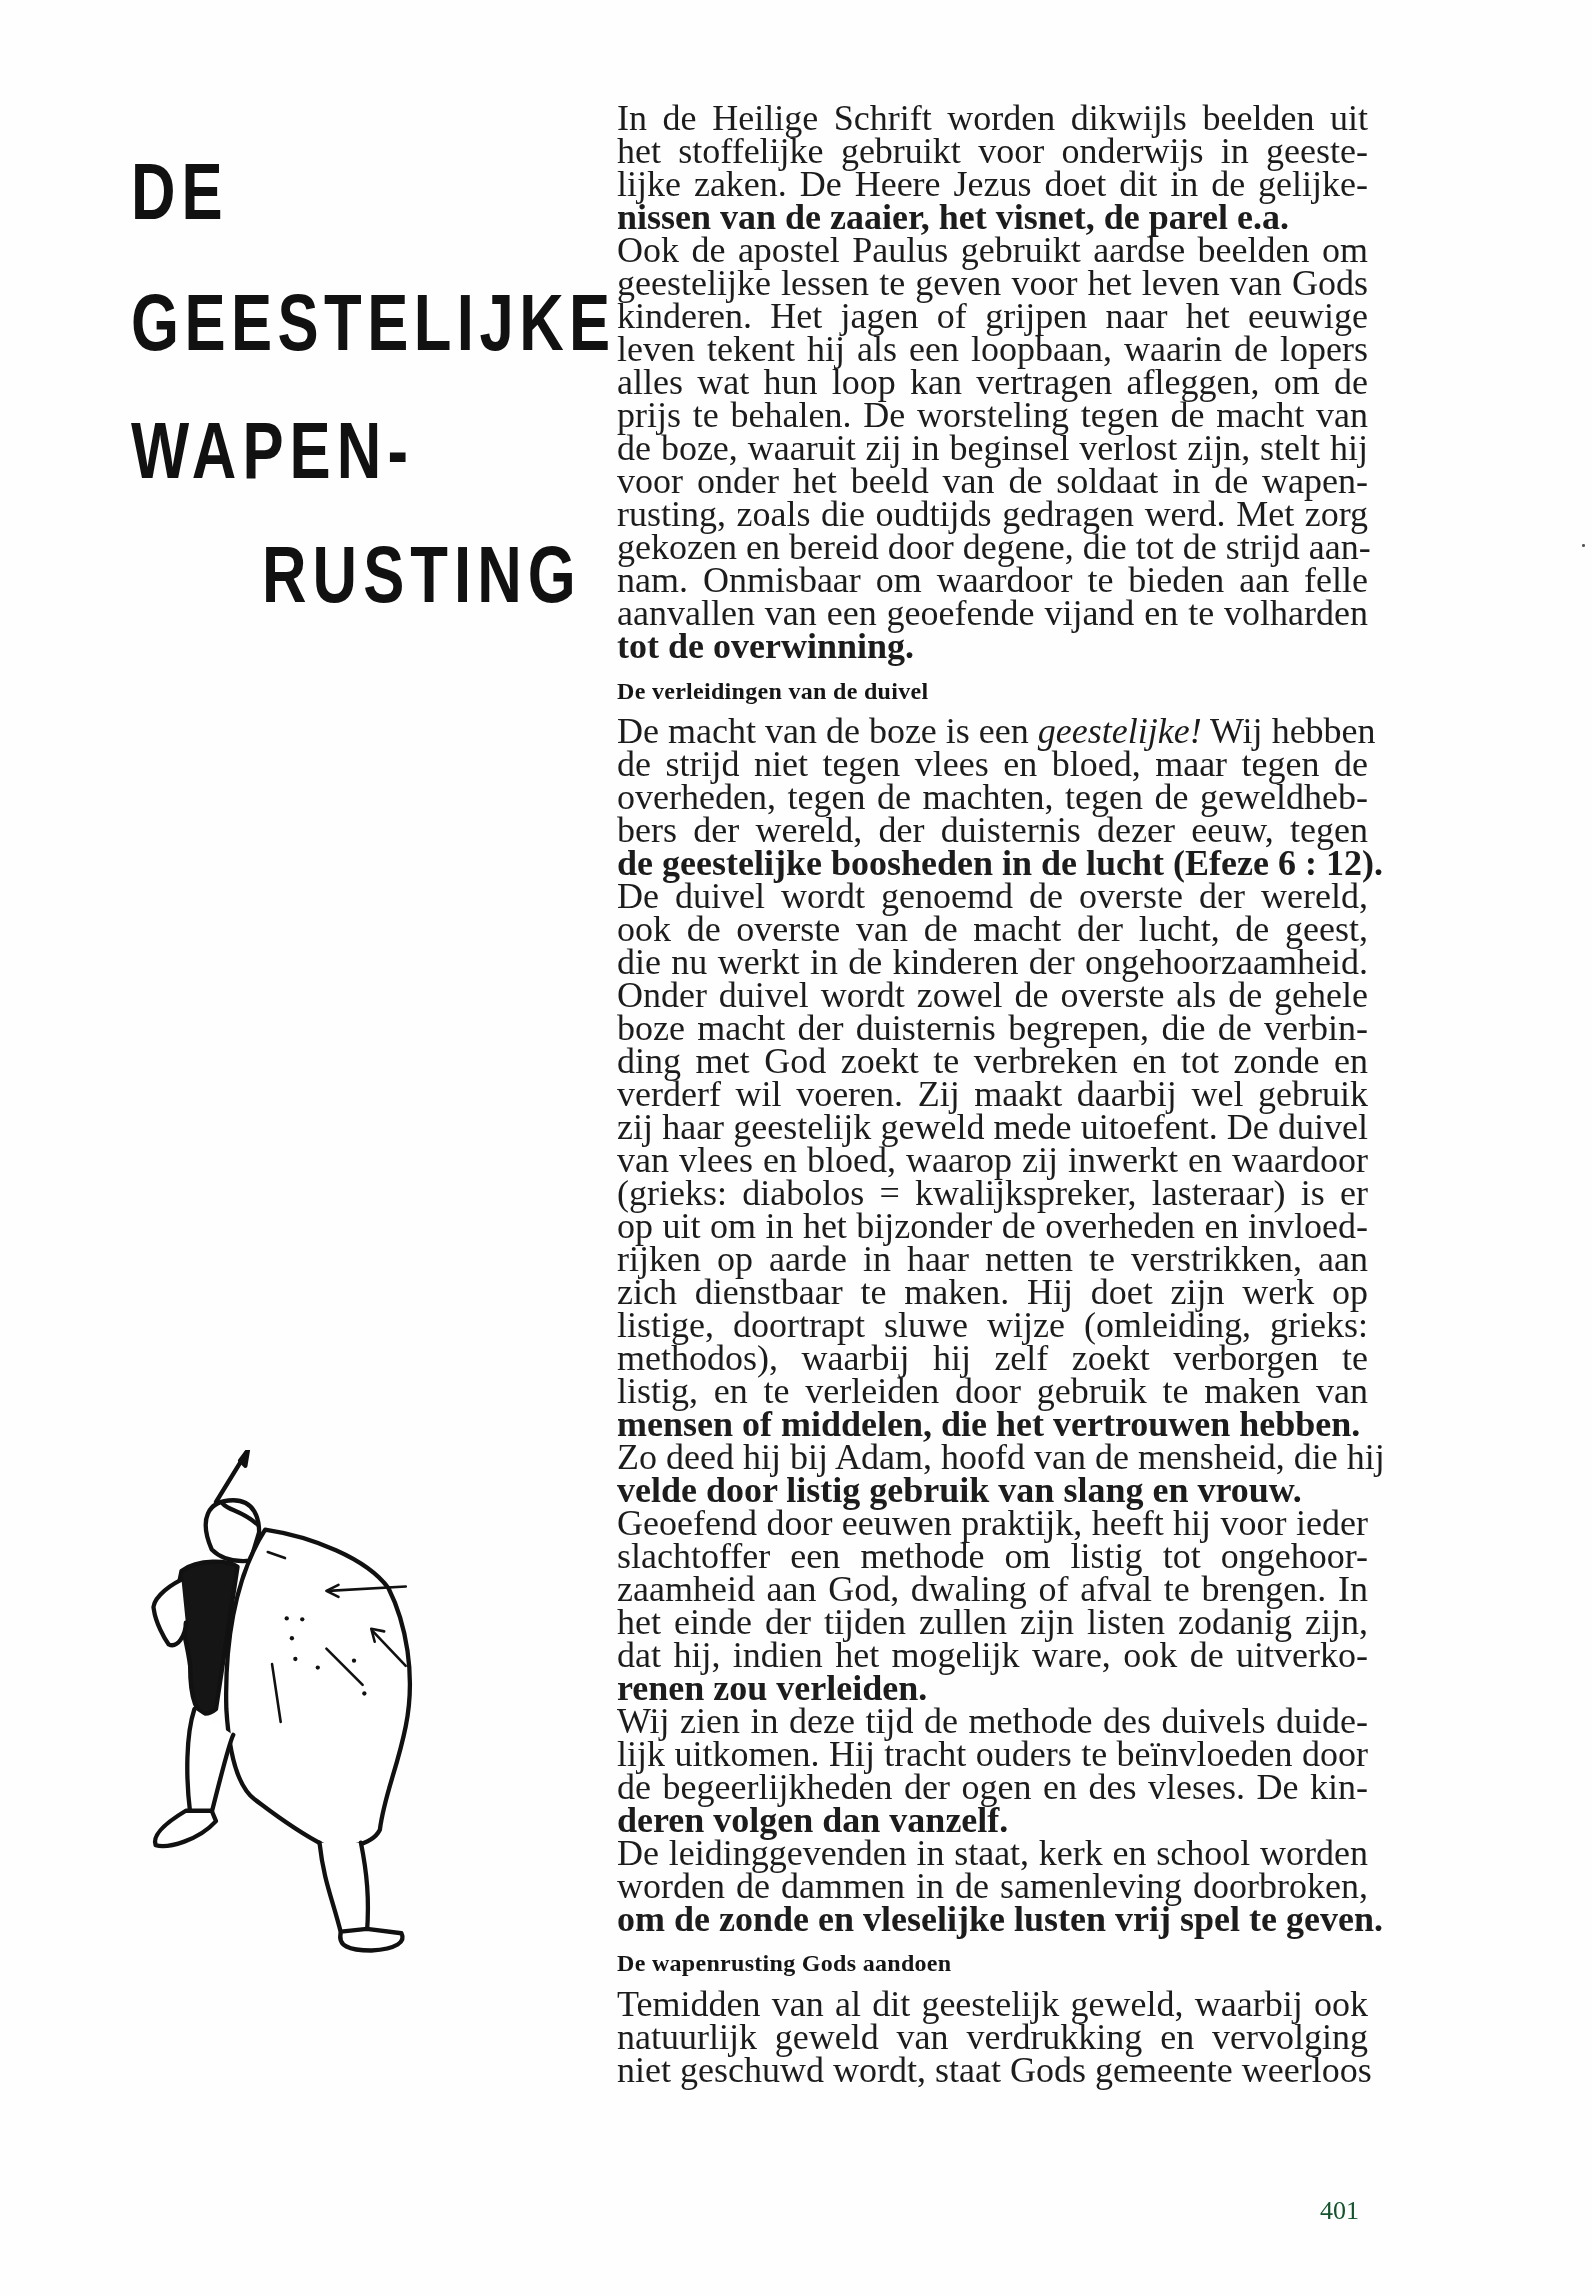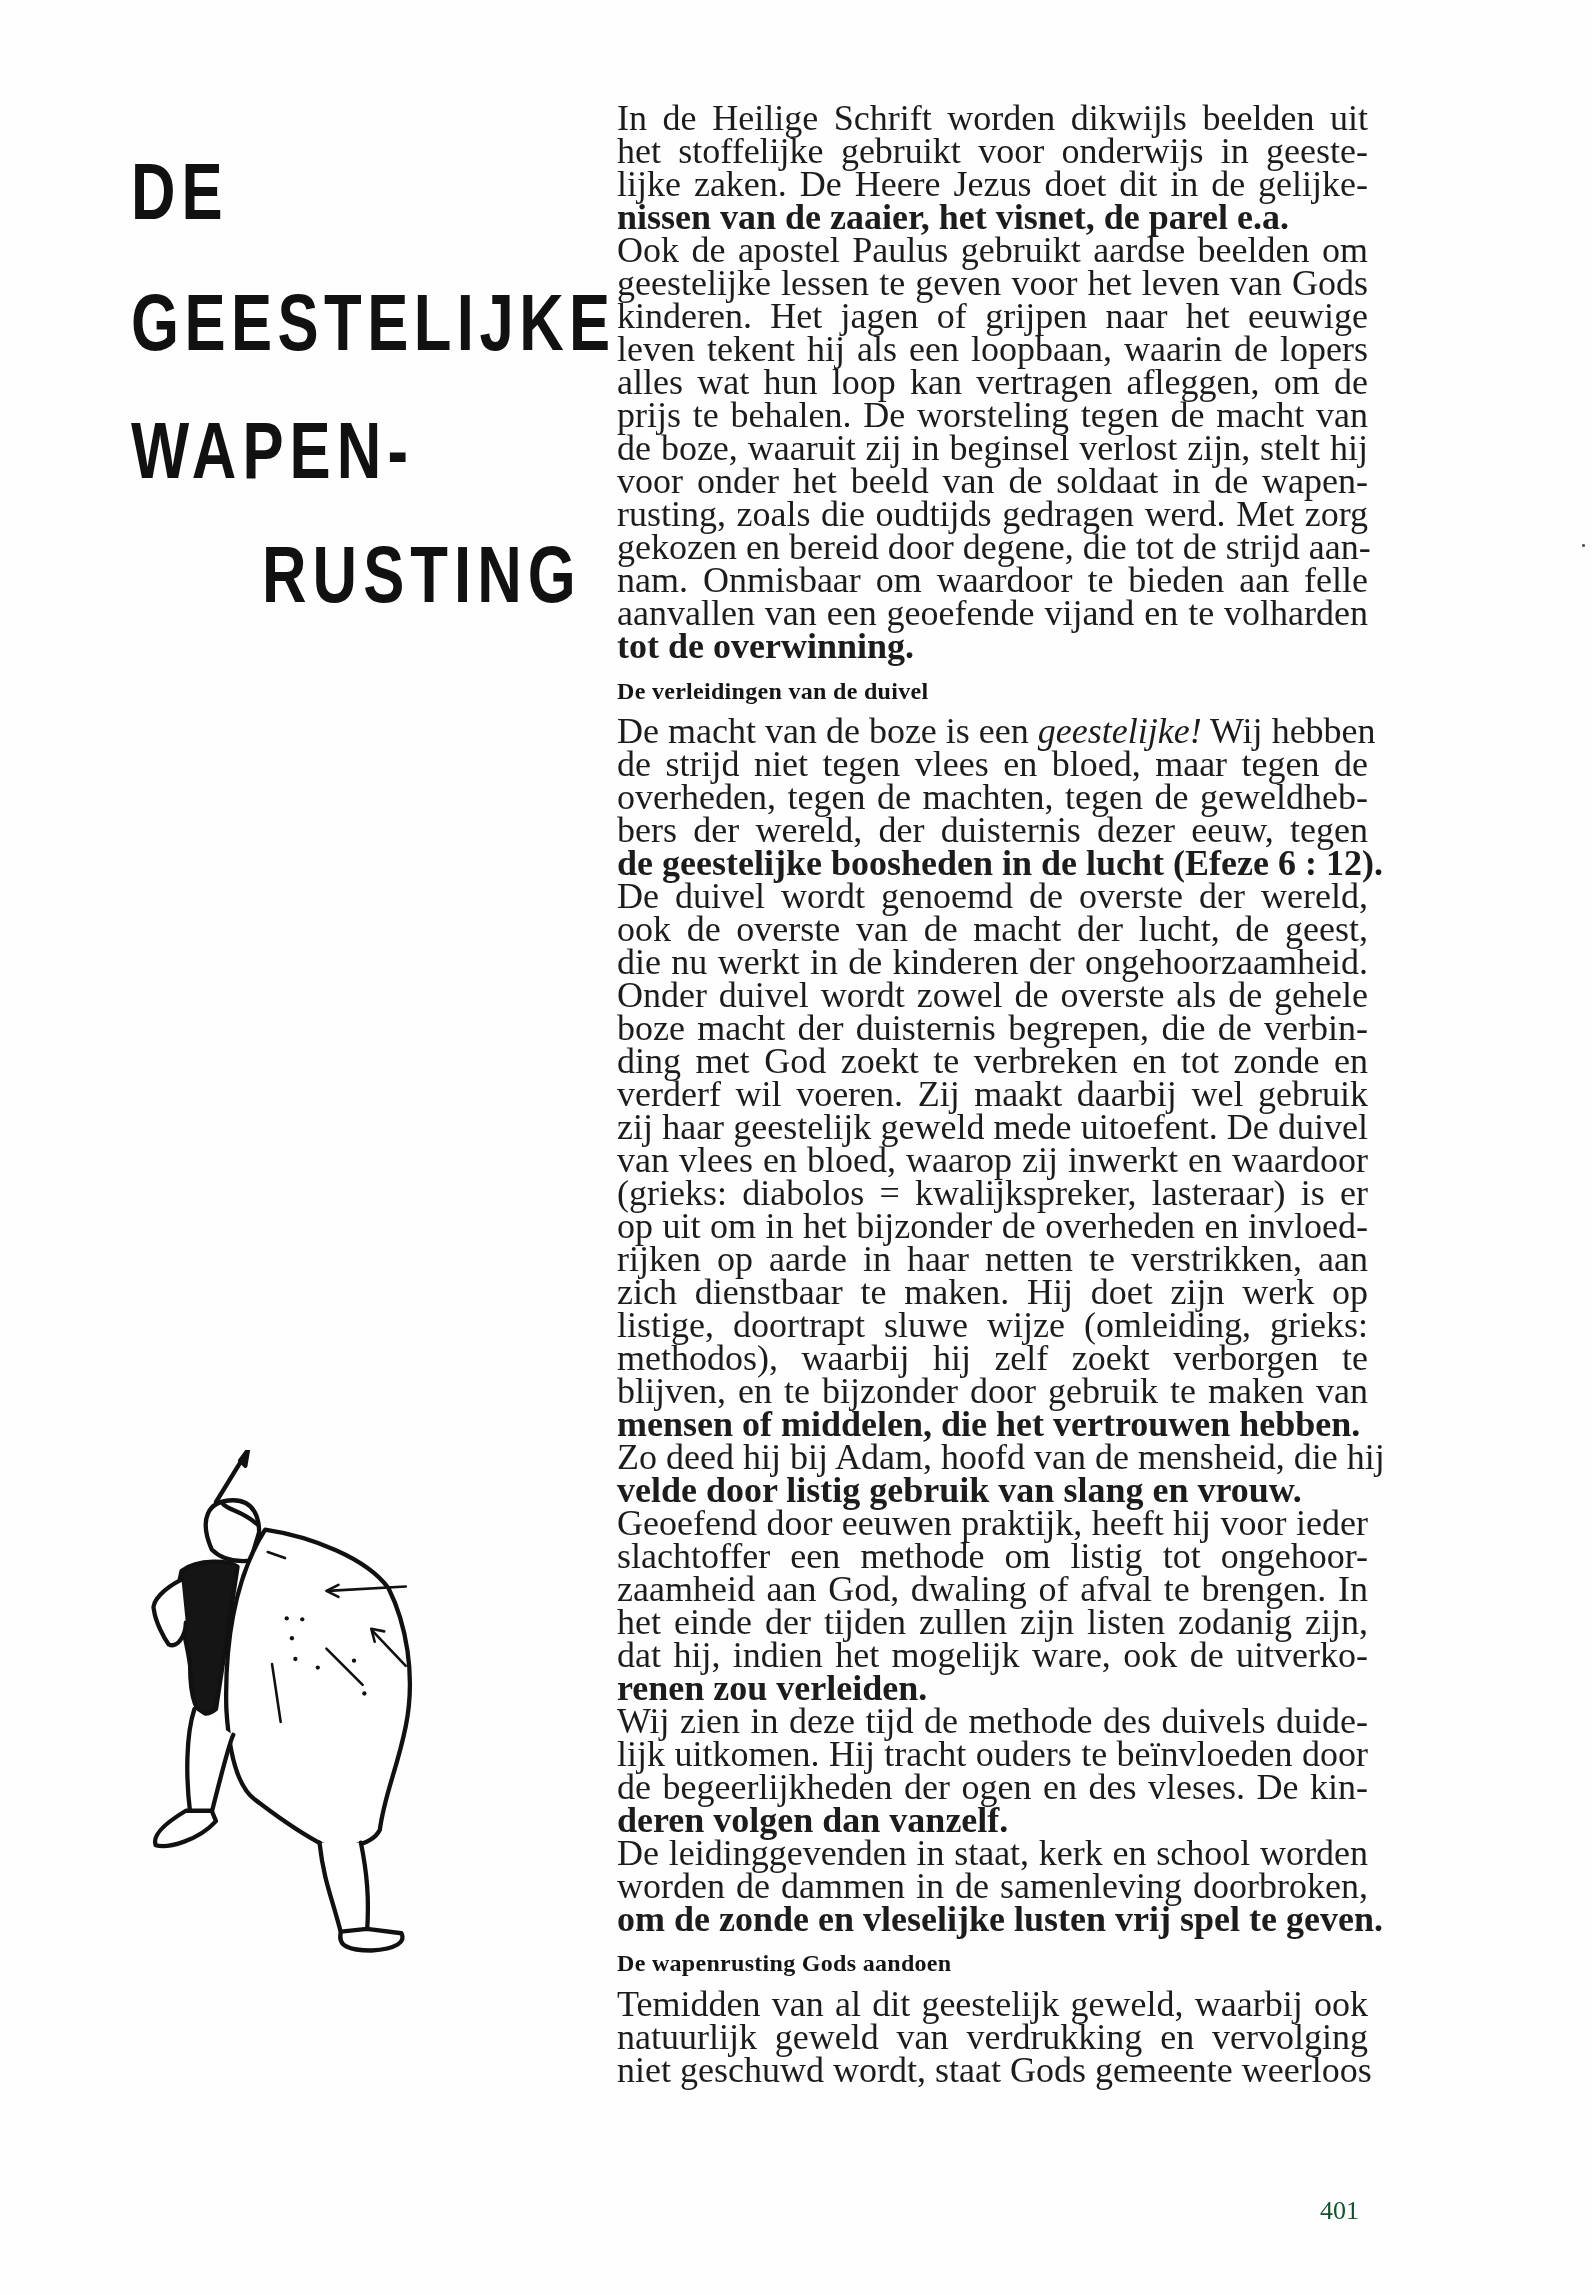--- a/index.html
+++ b/index.html
@@ -158,21 +158,21 @@
       <span class="line">ding met God zoekt te verbreken en tot zonde en</span>
       <span class="line">verderf wil voeren. Zij maakt daarbij wel gebruik</span>
       <span class="line">zij haar geestelijk geweld mede uitoefent. De duivel</span>
       <span class="line">van vlees en bloed, waarop zij inwerkt en waardoor</span>
       <span class="line">(grieks: diabolos = kwalijkspreker, lasteraar) is er</span>
       <span class="line">op uit om in het bijzonder de overheden en invloed-</span>
       <span class="line">rijken op aarde in haar netten te verstrikken, aan</span>
       <span class="line">zich dienstbaar te maken. Hij doet zijn werk op</span>
       <span class="line">listige, doortrapt sluwe wijze (omleiding, grieks:</span>
       <span class="line">methodos), waarbij hij zelf zoekt verborgen te</span>
-      <span class="line">blijven, en te bijzonder door gebruik te maken van</span>
+      <span class="line">listig, en te verleiden door gebruik te maken van</span>
       <span class="line last">mensen of middelen, die het vertrouwen hebben.</span>
       <span class="line">Zo deed hij bij Adam, hoofd van de mensheid, die hij</span>
       <span class="line last">velde door listig gebruik van slang en vrouw.</span>
       <span class="line">Geoefend door eeuwen praktijk, heeft hij voor ieder</span>
       <span class="line">slachtoffer een methode om listig tot ongehoor-</span>
       <span class="line">zaamheid aan God, dwaling of afval te brengen. In</span>
       <span class="line">het einde der tijden zullen zijn listen zodanig zijn,</span>
       <span class="line">dat hij, indien het mogelijk ware, ook de uitverko-</span>
       <span class="line last">renen zou verleiden.</span>
       <span class="line">Wij zien in deze tijd de methode des duivels duide-</span>

